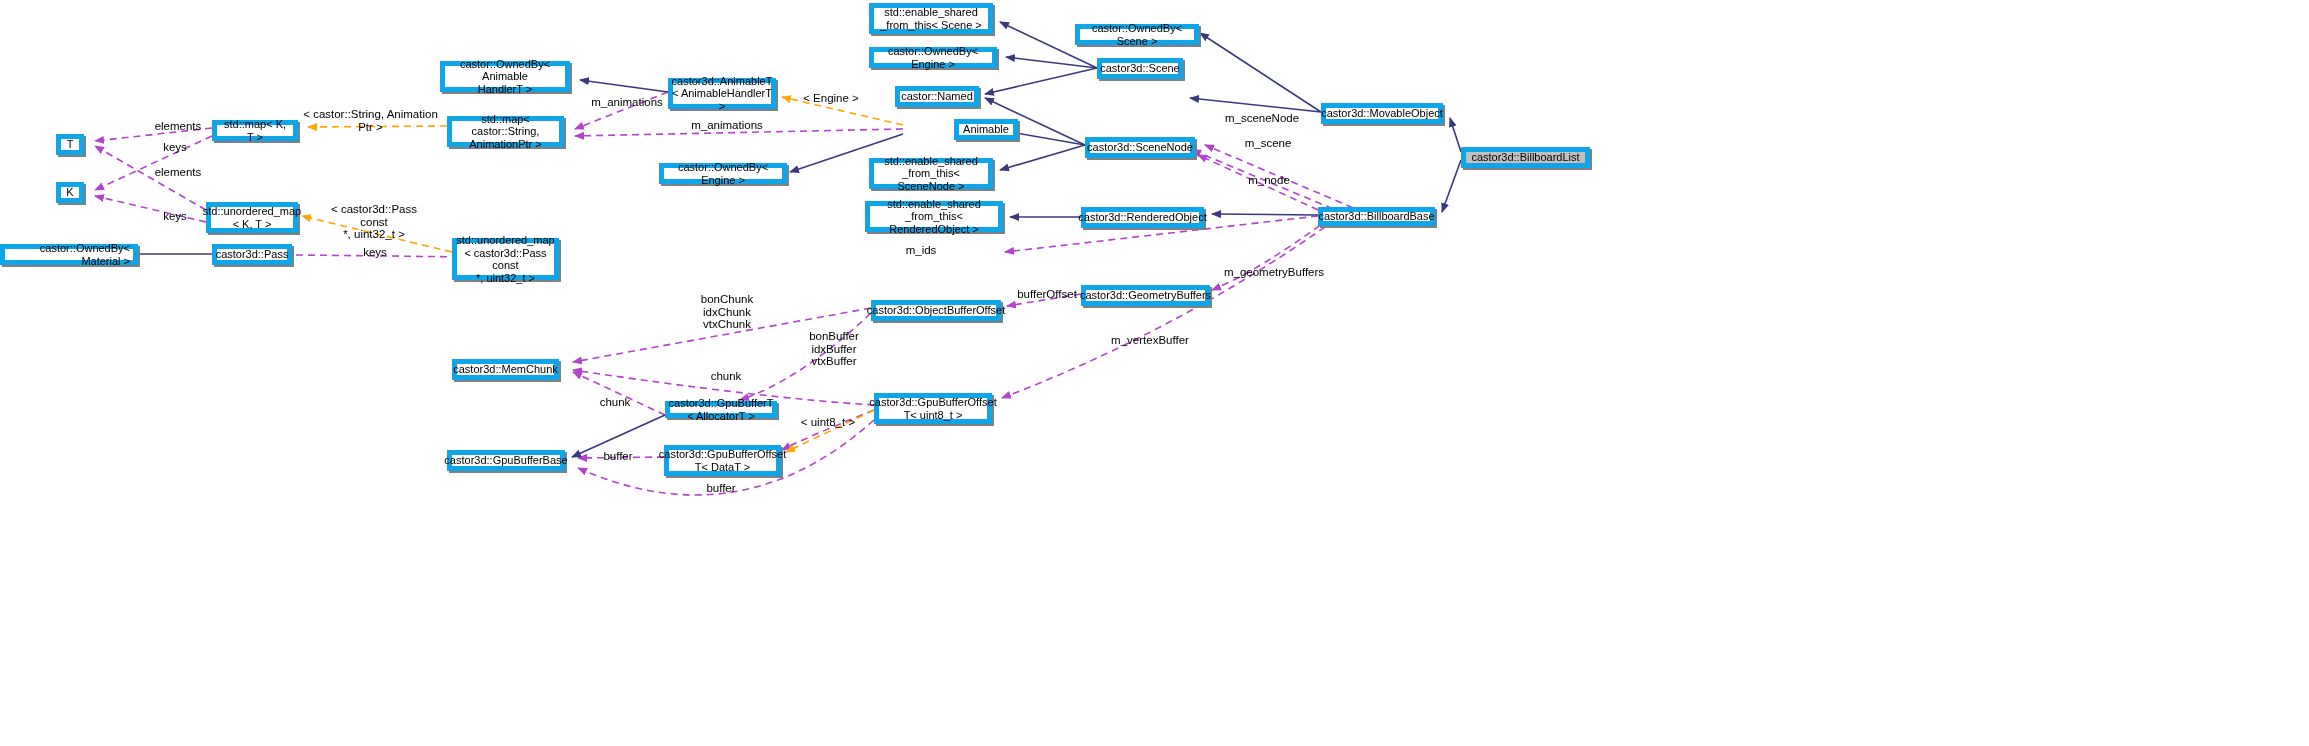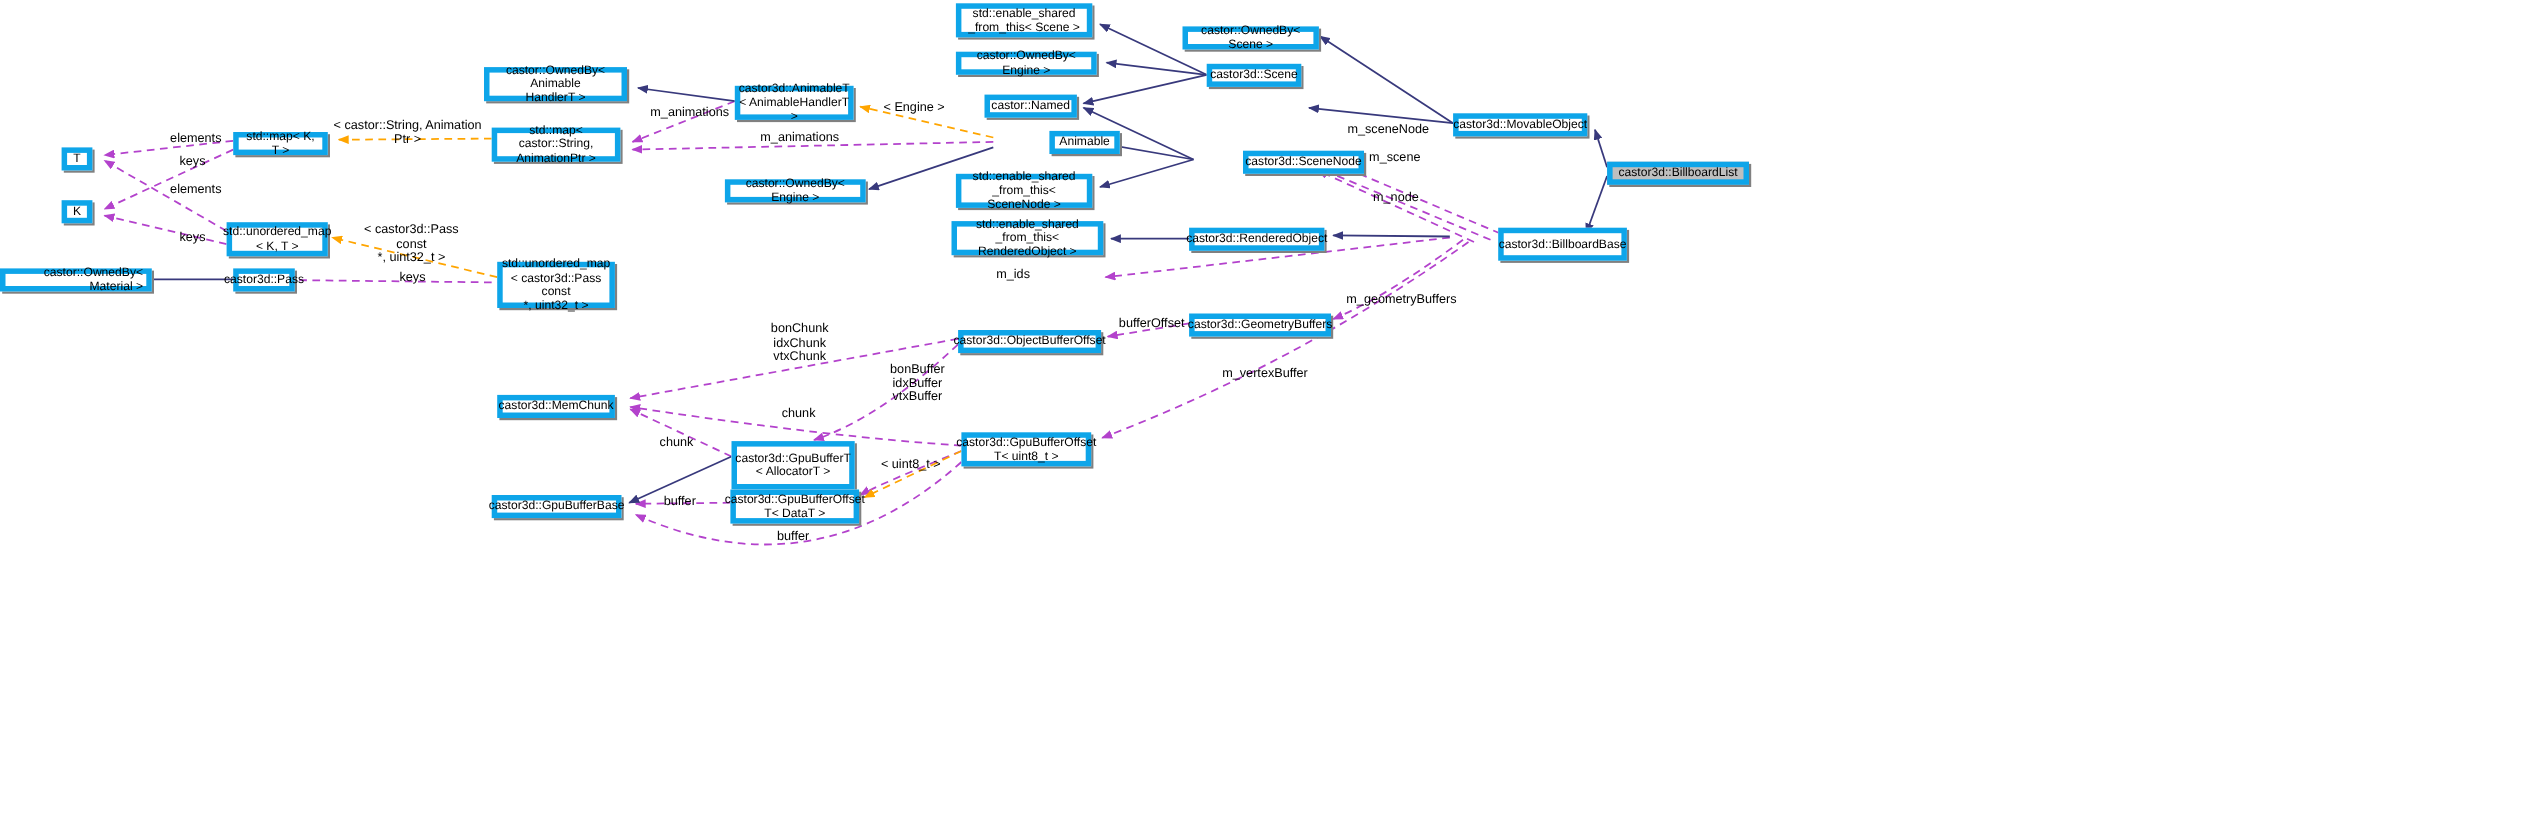--- a/index.html
+++ b/index.html
@@ -121,21 +121,21 @@
     </g>
   </svg>
 
   <div id="node-layer">
       <div class="node" style="left: 56px; top: 134px; width: 28px; height: 21px;">T</div>
       <div class="node" style="left: 56px; top: 182px; width: 28px; height: 21px;">K</div>
       <div class="node" style="left: 212px; top: 120px; width: 86px; height: 21px;">std::map&lt; K, T &gt;</div>
       <div class="node" style="left: 206px; top: 202px; width: 92px; height: 31px;">std::unordered_map
 &lt; K, T &gt;</div>
       <div class="node" style="left: 0px; top: 244px; width: 138px; height: 21px; text-align: right;">castor::OwnedBy&lt; Material &gt;</div>
-      <div class="node" style="left: 212px; top: 244px; width: 56px; height: 21px;">castor3d::Pass</div>
+      <div class="node" style="left: 212px; top: 244px; width: 80px; height: 21px;">castor3d::Pass</div>
       <div class="node" style="left: 440px; top: 61px; width: 130px; height: 31px;">castor::OwnedBy&lt; Animable
 HandlerT &gt;</div>
       <div class="node" style="left: 447px; top: 116px; width: 117px; height: 31px;">std::map&lt; castor::String,
 AnimationPtr &gt;</div>
       <div class="node" style="left: 659px; top: 163px; width: 128px; height: 21px;">castor::OwnedBy&lt; Engine &gt;</div>
       <div class="node" style="left: 668px; top: 78px; width: 108px; height: 31px;">castor3d::AnimableT
 &lt; AnimableHandlerT &gt;</div>
       <div class="node" style="left: 452px; top: 238px; width: 107px; height: 42px;">std::unordered_map
 &lt; castor3d::Pass const
 *, uint32_t &gt;</div>
@@ -143,31 +143,31 @@
 _from_this&lt; Scene &gt;</div>
       <div class="node" style="left: 869px; top: 47px; width: 128px; height: 21px;">castor::OwnedBy&lt; Engine &gt;</div>
       <div class="node" style="left: 895px; top: 86px; width: 84px; height: 21px;">castor::Named</div>
       <div class="node" style="left: 954px; top: 119px; width: 64px; height: 21px;">Animable</div>
       <div class="node" style="left: 869px; top: 158px; width: 124px; height: 31px;">std::enable_shared
 _from_this&lt; SceneNode &gt;</div>
       <div class="node" style="left: 865px; top: 201px; width: 138px; height: 31px;">std::enable_shared
 _from_this&lt; RenderedObject &gt;</div>
       <div class="node" style="left: 1075px; top: 24px; width: 124px; height: 21px;">castor::OwnedBy&lt; Scene &gt;</div>
       <div class="node" style="left: 1097px; top: 58px; width: 86px; height: 21px; text-align: right;">castor3d::Scene</div>
-      <div class="node" style="left: 1130px; top: 137px; width: 110px; height: 21px;">castor3d::SceneNode</div>
+      <div class="node" style="left: 1085px; top: 137px; width: 110px; height: 21px;">castor3d::SceneNode</div>
       <div class="node" style="left: 1081px; top: 207px; width: 123px; height: 21px;">castor3d::RenderedObject</div>
       <div class="node" style="left: 1321px; top: 103px; width: 122px; height: 21px;">castor3d::MovableObject</div>
-      <div class="node" style="left: 1318px; top: 207px; width: 117px; height: 30px; margin-left: 44px;">castor3d::BillboardBase</div>
+      <div class="node" style="left: 1318px; top: 207px; width: 117px; height: 19px;">castor3d::BillboardBase</div>
       <div class="node current" style="left: 1461px; top: 147px; width: 129px; height: 21px;">castor3d::BillboardList</div>
       <div class="node" style="left: 871px; top: 300px; width: 130px; height: 21px;">castor3d::ObjectBufferOffset</div>
       <div class="node" style="left: 1081px; top: 285px; width: 129px; height: 21px;">castor3d::GeometryBuffers</div>
       <div class="node" style="left: 452px; top: 359px; width: 107px; height: 21px;">castor3d::MemChunk</div>
       <div class="node" style="left: 874px; top: 393px; width: 118px; height: 31px;">castor3d::GpuBufferOffset
 T&lt; uint8_t &gt;</div>
-      <div class="node" style="left: 665px; top: 401px; width: 112px; height: 44px;">castor3d::GpuBufferT
+      <div class="node" style="left: 665px; top: 401px; width: 112px; height: 17px;">castor3d::GpuBufferT
 &lt; AllocatorT &gt;</div>
       <div class="node" style="left: 664px; top: 445px; width: 117px; height: 31px;">castor3d::GpuBufferOffset
 T&lt; DataT &gt;</div>
       <div class="node" style="left: 447px; top: 450px; width: 118px; height: 21px;">castor3d::GpuBufferBase</div>
     </div>
   <div id="label-layer">
       <div class="edgelabel" style="left: 148px; top: 120px; width: 60px;">elements</div>
       <div class="edgelabel" style="left: 155px; top: 141px; width: 40px;">keys</div>
       <div class="edgelabel" style="left: 148px; top: 166px; width: 60px;">elements</div>
       <div class="edgelabel" style="left: 155px; top: 210px; width: 40px;">keys</div>

